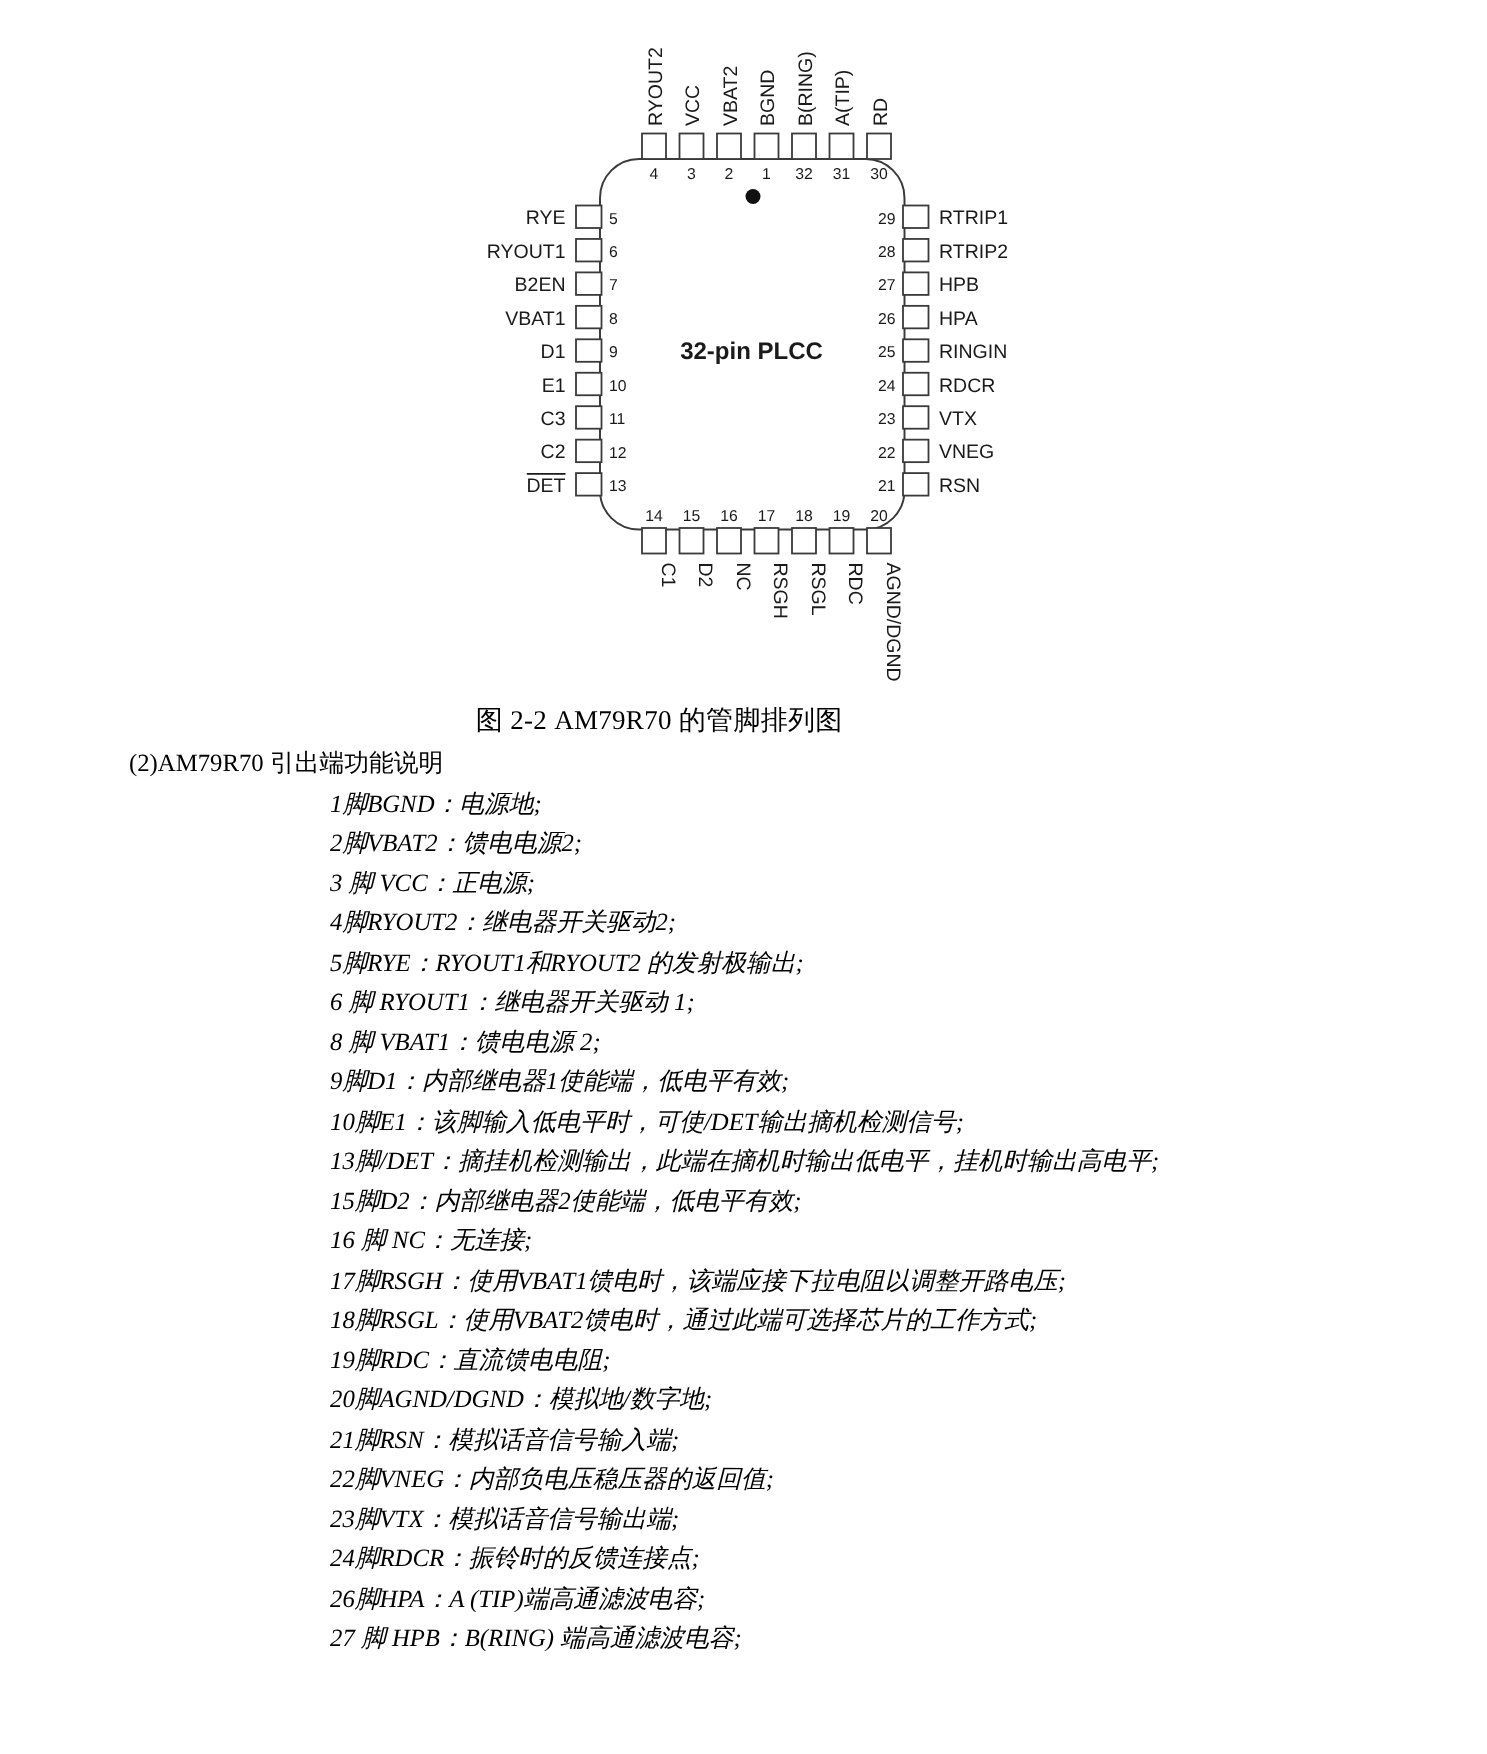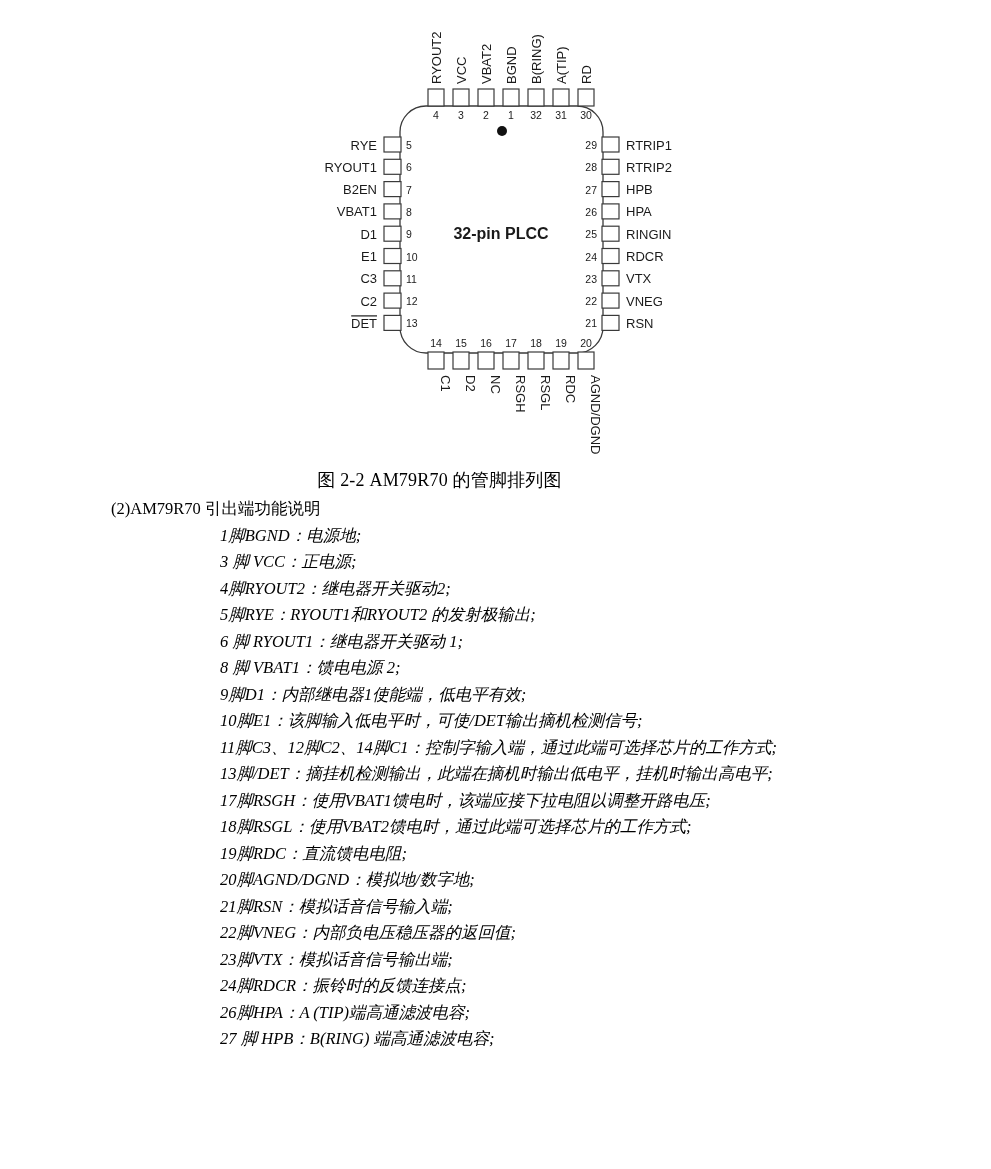--- a/index.html
+++ b/index.html
@@ -72,21 +72,21 @@
     top: 496px;
     width: 991px;
   }
   .text-line {
     font-size: 16.5px;
     line-height: 26.5px;
     height: 26.5px;
     white-space: pre;
     font-family: "Liberation Serif", "DejaVu Serif", serif;
   }
-  .indent-0 { padding-left: 111px; }
+  .indent-0 { padding-left: 86px; }
   .indent-1 { padding-left: 220px; font-style: italic; }
 </style>
 </head>
 <body>
 
 <div id="figure">
   <svg id="chip-svg" width="991" height="465" viewBox="0 0 991 465">
 
     <rect class="body-outline" x="400" y="106" width="203" height="247" rx="26" ry="26"></rect>
 
@@ -199,29 +199,31 @@
         <text class="pin-label" x="591" y="375" text-anchor="start" transform="rotate(90 591 375)">AGND/DGND</text>
       </g>
   </svg>
 </div>
 
 <div id="caption">图 2-2 AM79R70 的管脚排列图</div>
 
 <div id="body-text">
     <div class="text-line indent-0">(2)AM79R70 引出端功能说明</div>
     <div class="text-line indent-1">1脚BGND：电源地;</div>
+    <div class="text-line indent-1">2脚VBAT2：馈电电源2;</div>
     <div class="text-line indent-1">3 脚 VCC：正电源;</div>
     <div class="text-line indent-1">4脚RYOUT2：继电器开关驱动2;</div>
     <div class="text-line indent-1">5脚RYE：RYOUT1和RYOUT2 的发射极输出;</div>
     <div class="text-line indent-1">6 脚 RYOUT1：继电器开关驱动 1;</div>
     <div class="text-line indent-1">8 脚 VBAT1：馈电电源 2;</div>
     <div class="text-line indent-1">9脚D1：内部继电器1使能端，低电平有效;</div>
     <div class="text-line indent-1">10脚E1：该脚输入低电平时，可使/DET输出摘机检测信号;</div>
-    <div class="text-line indent-1">11脚C3、12脚C2、14脚C1：控制字输入端，通过此端可选择芯片的工作方式;</div>
     <div class="text-line indent-1">13脚/DET：摘挂机检测输出，此端在摘机时输出低电平，挂机时输出高电平;</div>
+    <div class="text-line indent-1">15脚D2：内部继电器2使能端，低电平有效;</div>
+    <div class="text-line indent-1">16 脚 NC：无连接;</div>
     <div class="text-line indent-1">17脚RSGH：使用VBAT1馈电时，该端应接下拉电阻以调整开路电压;</div>
     <div class="text-line indent-1">18脚RSGL：使用VBAT2馈电时，通过此端可选择芯片的工作方式;</div>
     <div class="text-line indent-1">19脚RDC：直流馈电电阻;</div>
     <div class="text-line indent-1">20脚AGND/DGND：模拟地/数字地;</div>
     <div class="text-line indent-1">21脚RSN：模拟话音信号输入端;</div>
     <div class="text-line indent-1">22脚VNEG：内部负电压稳压器的返回值;</div>
     <div class="text-line indent-1">23脚VTX：模拟话音信号输出端;</div>
     <div class="text-line indent-1">24脚RDCR：振铃时的反馈连接点;</div>
     <div class="text-line indent-1">26脚HPA：A (TIP)端高通滤波电容;</div>
     <div class="text-line indent-1">27 脚 HPB：B(RING) 端高通滤波电容;</div>

